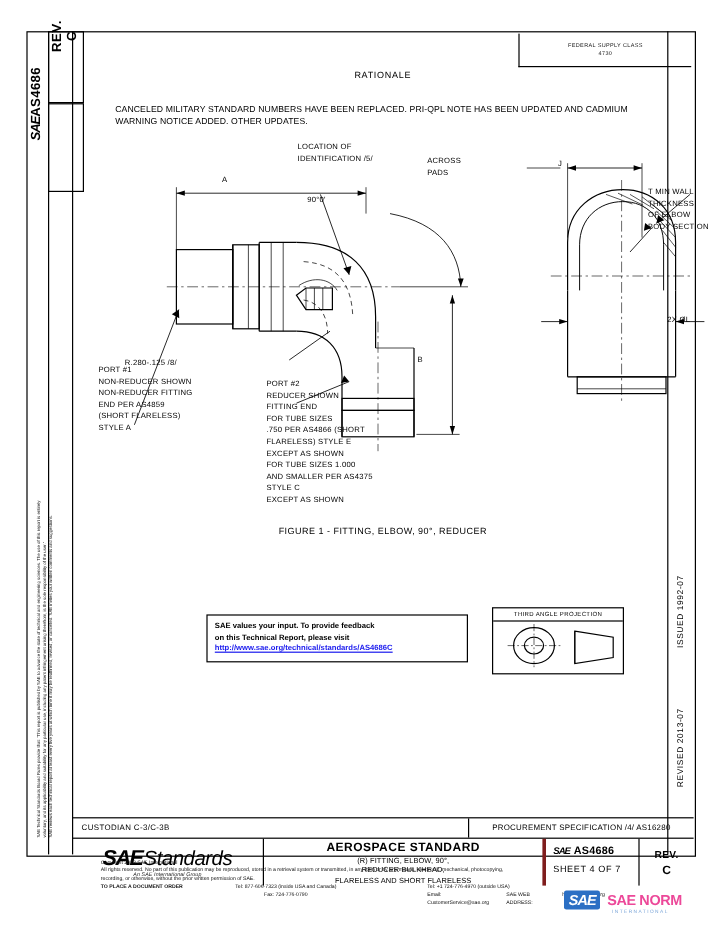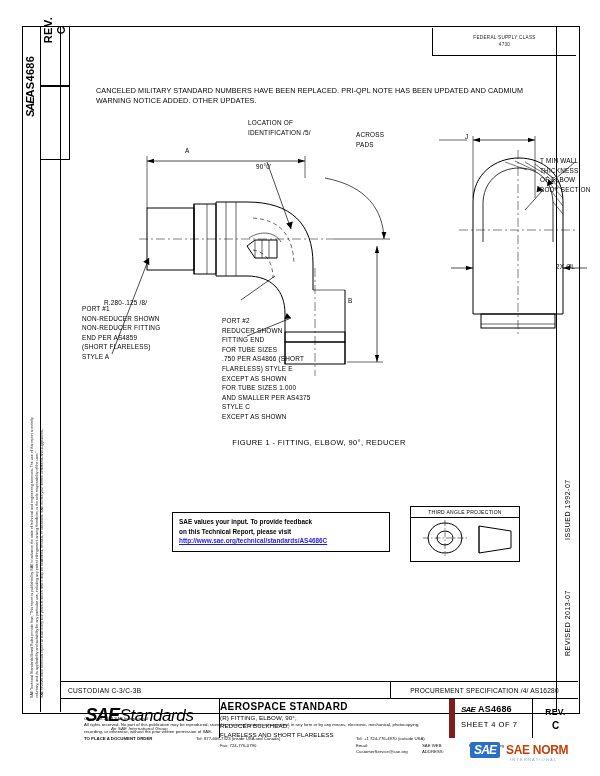--- a/index.html
+++ b/index.html
@@ -84,21 +84,21 @@
 
   
   .titleblock{position:absolute;left:0;top:673px;width:518px;height:39px;display:flex;
               box-sizing:border-box;}
   .tb-logo{width:160px;border-right:1px solid #000;display:flex;flex-direction:column;
            align-items:center;justify-content:center;box-sizing:border-box;}
   .sae-word{font-size:18px;font-weight:bold;font-style:italic;letter-spacing:-1.3px;
             line-height:1;display:flex;align-items:baseline;}
   .sae-word .aero{font-weight:normal;font-size:17px;letter-spacing:-.4px;margin-left:1px;}
   .sae-sub{font-size:4.4px;font-style:italic;letter-spacing:.1px;margin-top:2px;color:#222;}
-  .tb-mid{width:235px;border-right:6px solid #7f1d1d;box-sizing:border-box;
+  .tb-mid{width:235px;border-right:3px solid #7f1d1d;box-sizing:border-box;text-align:center;
           padding-top:2px;}
   .tb-mid .hd{font-size:10px;font-weight:bold;letter-spacing:.4px;}
   .tb-mid .sub{font-size:6.2px;line-height:1.35;margin-top:2px;letter-spacing:.1px;}
   .tb-num{width:78px;border-right:1px solid #000;box-sizing:border-box;padding:5px 0 0 6px;}
   .tb-num .n1{font-size:9px;font-weight:bold;letter-spacing:.2px;display:flex;align-items:center;gap:3px;}
   .tb-num .n1 .sm{font-size:8px;font-weight:bold;font-style:italic;letter-spacing:-.8px;}
   .tb-num .n2{font-size:7.6px;letter-spacing:.5px;margin-top:6px;}
   .tb-rev{flex:1;box-sizing:border-box;display:flex;flex-direction:column;align-items:center;
           justify-content:center;}
   .tb-rev .r1{font-size:8.5px;font-weight:bold;letter-spacing:.3px;}
@@ -110,21 +110,21 @@
   .footer .ln{white-space:nowrap;}
   .footer .ordergrid{display:flex;margin-top:1px;}
   .footer .og1{width:112px;font-weight:bold;}
   .footer .og2{width:160px;}
   .footer .og3{flex:1;}
 
   
   .wm{position:absolute;left:470px;top:742px;width:110px;height:28px;}
   .wm .wb{position:absolute;left:0;top:0;background:#2b6fc4;color:#fff;font-weight:bold;
           font-style:italic;font-size:12px;letter-spacing:-.8px;padding:1px 4px;border-radius:2px;}
-  .wm .wt{position:absolute;left:36px;top:1px;color:#c2410c;font-weight:bold;font-size:12px;
+  .wm .wt{position:absolute;left:36px;top:1px;color:#ec4899;font-weight:bold;font-size:12px;
           letter-spacing:-.3px;text-align:right;}
   .wm .ws{position:absolute;left:40px;top:15px;color:#7da7d9;font-size:4px;letter-spacing:1.2px;}
 
   svg{display:block;overflow:visible;}
 </style>
 </head>
 <body>
 
 <div class="sheet">
 
@@ -156,20 +156,21 @@
     <div class="rd b">ISSUED 1992-07</div>
   </div>
 
   <div class="frame-inner">
 
     <div class="fscbox" style="left:372px;top:2px;">
       <div>FEDERAL SUPPLY CLASS</div>
       <div>4730</div>
     </div>
 
+    <div class="rationale-hd" style="top:32px;">RATIONALE</div>
     <div class="rationale-body" style="top:60px;">CANCELED MILITARY STANDARD NUMBERS HAVE BEEN REPLACED.  PRI-QPL NOTE HAS BEEN UPDATED AND CADMIUM WARNING NOTICE ADDED.  OTHER UPDATES.</div>
 
     <div class="figure" style="top:92px;">
 
       <svg width="518" height="300" viewBox="0 0 518 300">
         <g fill="none" stroke="#000" stroke-width="1">
 
           <line x1="52" y1="43" x2="210" y2="43" stroke-width="0.7"></line>
           <path d="M52,43 l7,-2.2 l0,4.4 z" fill="#000" stroke="none"></path>
           <path d="M210,43 l-7,-2.2 l0,4.4 z" fill="#000" stroke="none"></path>

